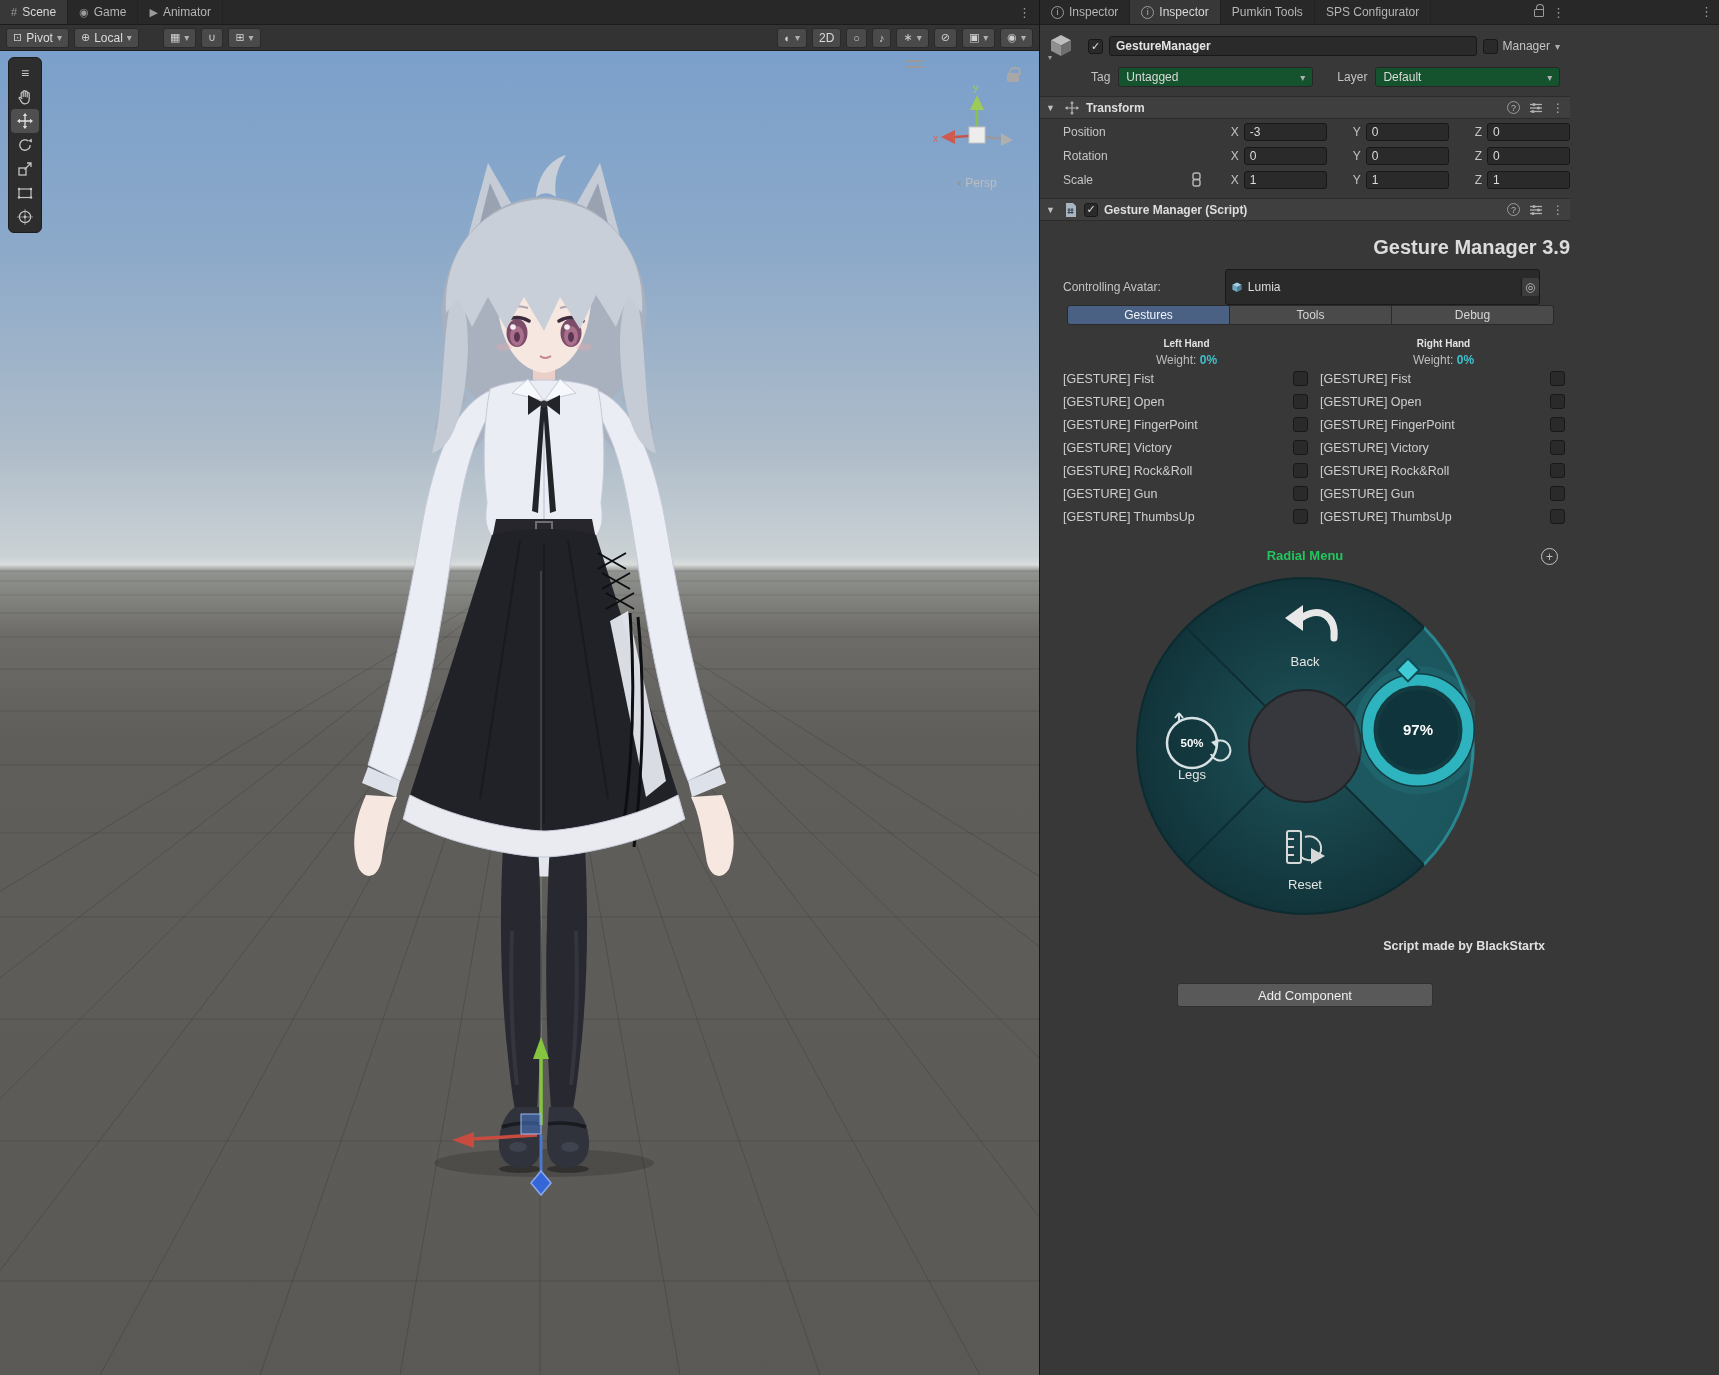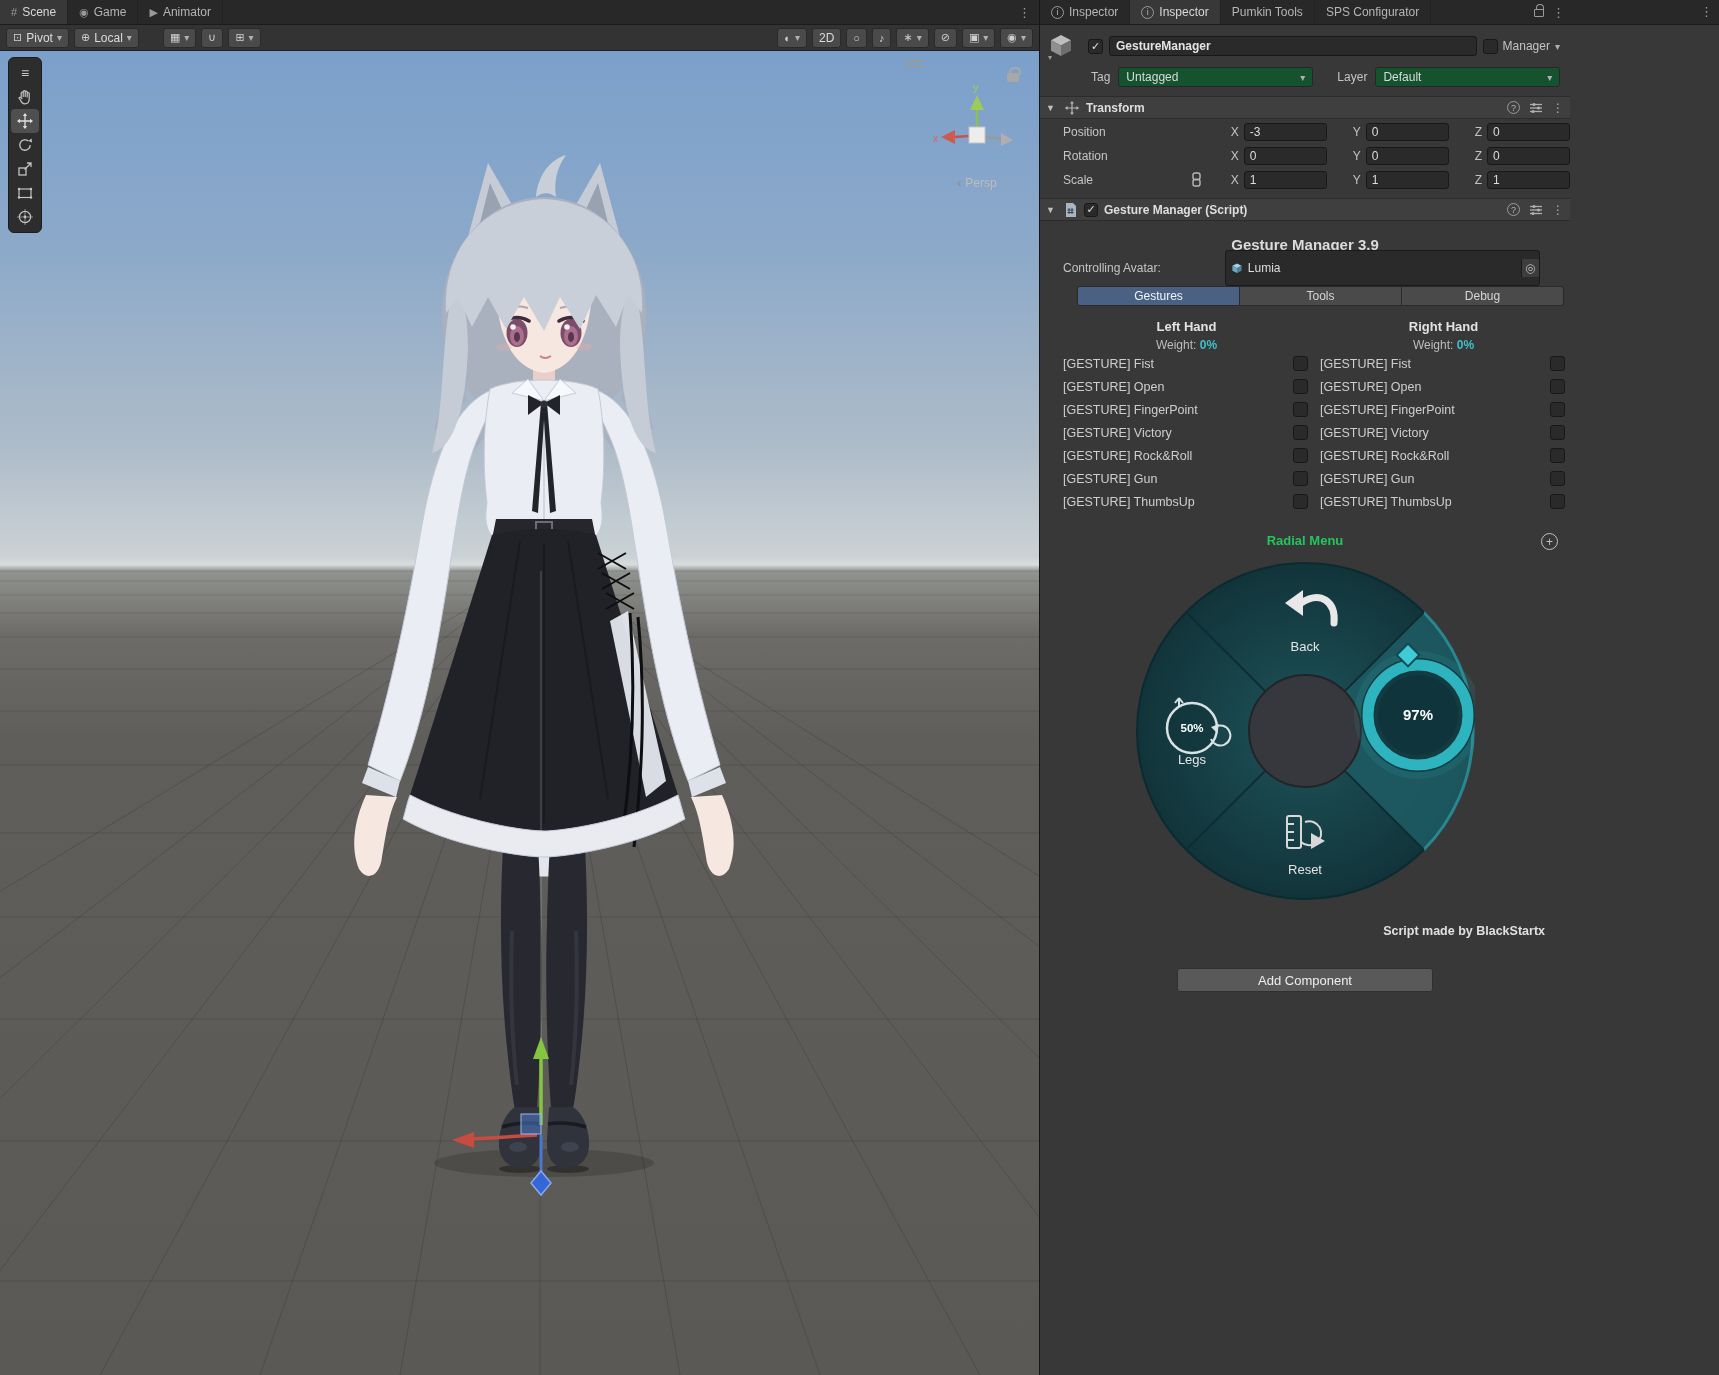--- a/index.html
+++ b/index.html
@@ -82,35 +82,35 @@
 
   .vec-row { display:flex; align-items:center; height:23px; margin:1px 0; }
   .vec-label { width:196px; padding-left:23px; color:#c4c4c4; display:flex; align-items:center; }
   .axis-group { display:flex; align-items:center; gap:5px; margin-left:26px; }
   .axis-group:first-of-type { margin-left:26px; }
   .axis-name { color:#c4c4c4; }
   input.vec { width:83px; height:18px; background:#2a2a2a; border:1px solid #181818; border-radius:3px;
     color:#dcdcdc; font-size:12px; padding:0 5px; font-family:inherit; }
   .link-icon { margin-left:auto; margin-right:2px; }
 
-  .gm-title { text-align:center; font-size:15px; font-weight:bold; color:#dcdcdc; margin:15px 0 4px; }
+  .gm-title { text-align:right; font-size:20px; font-weight:bold; color:#dcdcdc; margin:15px 0 17px; }
   .avatar-row { display:flex; align-items:center; padding-left:23px; height:22px; }
   .obj-field { margin-left:64px; width:315px; height:36px; background:#2a2a2a; border:1px solid #1a1a1a;
     border-radius:3px; display:flex; align-items:center; padding-left:5px; gap:5px; color:#dcdcdc; }
   .target-btn { margin-left:auto; width:18px; height:18px; background:#3d3d3d; border-left:1px solid #1a1a1a;
     display:flex; align-items:center; justify-content:center; color:#bdbdbd; border-radius:0 2px 2px 0; }
-  .gm-tabs { display:flex; margin:7px 0 0 37px; width:487px; }
+  .gm-tabs { display:flex; margin:7px 0 0 27px; width:487px; }
   .gm-tab { flex:1; height:20px; background:#4a4a4a; border:1px solid #2a2a2a; border-left-width:0;
     display:flex; align-items:center; justify-content:center; color:#d6d6d6; }
   .gm-tab:first-child { border-left-width:1px; border-radius:3px 0 0 3px; }
   .gm-tab:last-child { border-radius:0 3px 3px 0; }
   .gm-tab.active { background:#4a6183; color:#f0f4fa; }
 
   .hands-row { display:grid; grid-template-columns:247px 247px; gap:10px; padding-left:23px; margin-top:13px; }
-  .hand-title { text-align:center; font-weight:bold; font-size:13px; color:#e2e2e2; }
+  .hand-title { text-align:center; font-weight:bold; font-size:10px; color:#e2e2e2; }
   .weight { text-align:center; margin-top:4px; color:#bdbdbd; }
   .weight .pct { font-weight:bold; }
   .g-row { display:grid; grid-template-columns:247px 247px; gap:10px; padding-left:23px; height:23px; align-items:center; }
   .g-cell { display:flex; justify-content:space-between; align-items:center; padding-right:2px; }
   .g-label { color:#cecece; font-size:12.5px; }
 
   .radial-head { position:relative; margin-top:20px; height:20px; }
   .radial-title { text-align:center; font-weight:bold; font-size:13px; color:#22c55e; }
   .plus-circle { position:absolute; right:12px; top:0; width:17px; height:17px; border-radius:50%;
     border:1.5px solid #c2c2c2; color:#c2c2c2; display:flex; align-items:center; justify-content:center; font-size:12px; }

